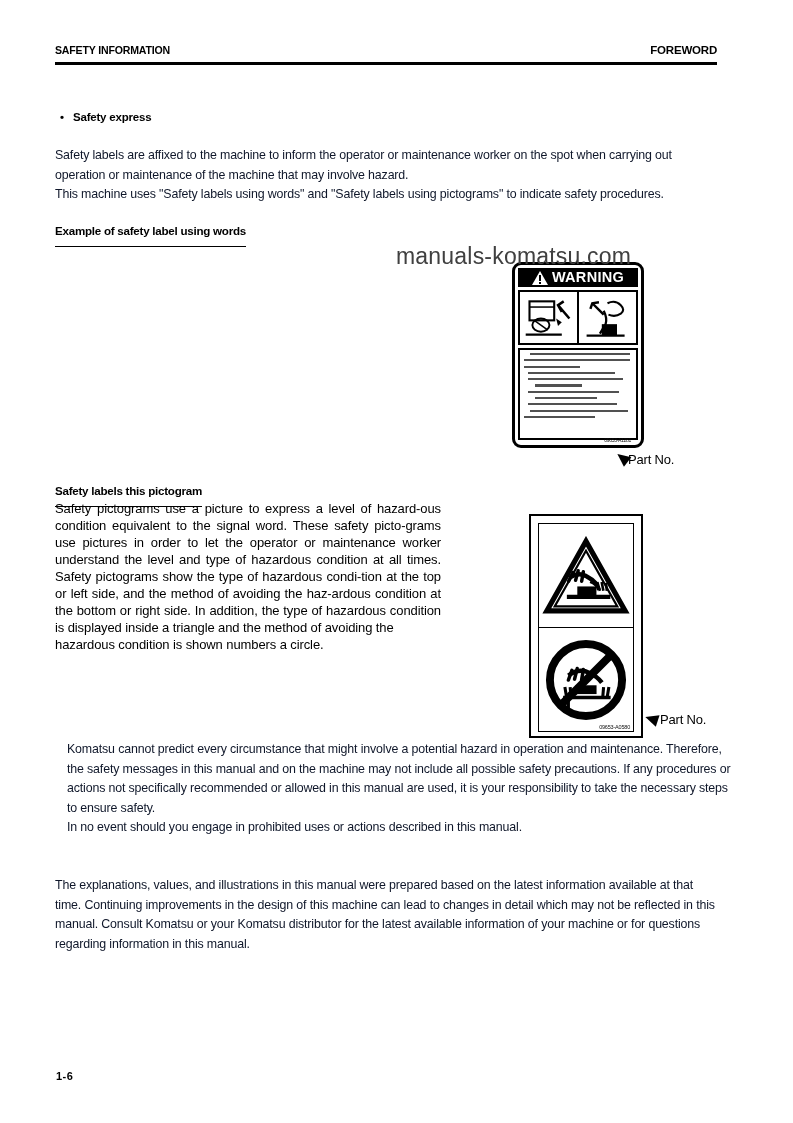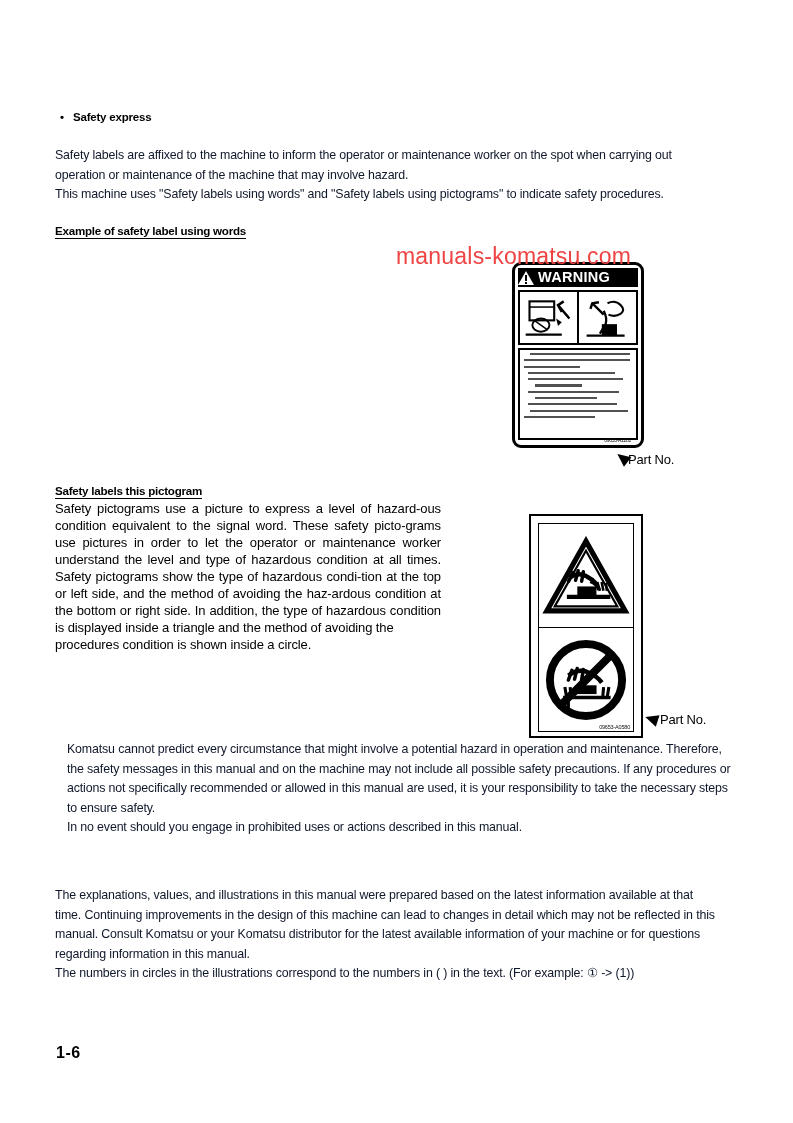--- a/index.html
+++ b/index.html
@@ -71,30 +71,30 @@
   .para {
     position: absolute;
     font-size: 12.4px;
     line-height: 19.5px;
     letter-spacing: -0.15px;
     color: #0f172a;
   }
 
   .p-intro  { left: 55px; top: 146px; width: 665px; }
   .p-body1  { left: 55px; top: 740px; width: 665px; margin-left: 12px; }
-  .p-body2  { left: 55px; top: 876px; width: 665px; margin-top: 10px; }
+  .p-body2  { left: 55px; top: 876px; width: 665px; }
   .p-body3  { left: 55px; top: 964px; width: 665px; }
 
   .sec-head {
     position: absolute;
     font-size: 11.6px;
     font-weight: bold;
     letter-spacing: -0.25px;
     border-bottom: 1.6px solid #000;
-    padding-bottom: 1px;
+    padding-bottom: 9px;
     display: inline-block;
   }
   .h-words { left: 55px; top: 224px; }
   .h-picto { left: 55px; top: 484px; }
 
   .p-picto {
     position: absolute;
     left: 55px;
     top: 500px;
     width: 386px;
@@ -105,21 +105,21 @@
     text-justify: inter-word;
   }
   .p-picto .lastline { text-align: left; }
 
   
   .watermark {
     position: absolute;
     left: 396px;
     top: 243px;
     font-size: 23px;
-    color: #ef4444;
+    color: #404040;
     letter-spacing: 0.2px;
     white-space: nowrap;
     z-index: 5;
   }
 
   
   .warn-label {
     position: absolute;
     left: 512px;
     top: 262px;
@@ -131,21 +131,21 @@
     box-sizing: border-box;
     padding: 3px;
     z-index: 2;
   }
   .warn-bar {
     position: relative;
     height: 19px;
     background: #000;
     display: flex;
     align-items: center;
-    justify-content: flex-start;
+    justify-content: center;
     gap: 4px;
   }
   .warn-bar .wtxt {
     color: #fff;
     font-size: 14.5px;
     font-weight: bold;
     letter-spacing: 0.3px;
     line-height: 1;
   }
   .tri-excl {
@@ -295,31 +295,36 @@
     bottom: 1px;
     font-size: 5.5px;
     letter-spacing: -0.2px;
     color: #111;
   }
 
   
   .footer {
     position: absolute;
     left: 56px;
-    top: 1044px;
-    font-size: 16px;
+    top: 1070px;
+    font-size: 11px;
     font-weight: bold;
     letter-spacing: 0.5px;
   }
 </style>
 </head>
 <body>
 
 <div class="page">
 
+  <div class="header">
+    <div class="header-left">SAFETY INFORMATION</div>
+    <div class="header-right">FOREWORD</div>
+    <div class="header-rule"></div>
+  </div>
 
   <div class="bullet-head">
     <span class="dot">•</span><span>Safety express</span>
   </div>
 
   <div class="para p-intro" style="white-space: pre-line;">Safety labels are affixed to the machine to inform the operator or maintenance worker on the spot when carrying out operation or maintenance of the machine that may involve hazard.
 This machine uses "Safety labels using words" and "Safety labels using pictograms" to indicate safety procedures.</div>
 
   <div class="sec-head h-words">Example of safety label using words</div>
 
@@ -370,21 +375,21 @@
     </div>
     <div class="warn-partno">09653-A1281</div>
   </div>
 
   <div class="arrow arrow-top"></div>
   <div class="partno-cap cap-top">Part No.</div>
 
   <div class="sec-head h-picto">Safety labels this pictogram</div>
   <div class="p-picto">
     <span>Safety pictograms use a picture to express a level of hazard-ous condition equivalent to the signal word. These safety picto-grams use pictures in order to let the operator or maintenance worker understand the level and type of hazardous condition at all times. Safety pictograms show the type of hazardous condi-tion at the top or left side, and the method of avoiding the haz-ardous condition at the bottom or right side. In addition, the type of hazardous condition is displayed inside a triangle and the method of avoiding the</span>
-    <div class="lastline">procedures condition is shown inside a circle.</div>
+    <div class="lastline">hazardous condition is shown numbers a circle.</div>
   </div>
 
   <div class="picto-label">
     <div class="picto-inner">
       <div class="picto-cell top">
         <svg viewBox="0 0 100 92" width="88" height="80" aria-hidden="true">
           <path d="M50 6 L95 86 L5 86 Z" fill="none" stroke="#000" stroke-width="6"></path>
           <path d="M50 17 L86 81 L14 81 Z" fill="none" stroke="#000" stroke-width="2.5"></path>
           <path d="M31 48 q10 -7 19 -2 q8 4 13 10" fill="none" stroke="#000" stroke-width="5"></path>
           <path d="M35 42 L30 52 M41 40 L38 51 M47 41 L45 52" stroke="#000" stroke-width="4" stroke-linecap="round"></path>
@@ -409,17 +414,16 @@
       <div class="picto-partno">09653-A0580</div>
     </div>
   </div>
 
   <div class="arrow arrow-bot"></div>
   <div class="partno-cap cap-bot">Part No.</div>
 
   <div class="para p-body1" style="white-space: pre-line;">Komatsu cannot predict every circumstance that might involve a potential hazard in operation and maintenance. Therefore, the safety messages in this manual and on the machine may not include all possible safety precautions. If any procedures or actions not specifically recommended or allowed in this manual are used, it is your responsibility to take the necessary steps to ensure safety.
 In no event should you engage in prohibited uses or actions described in this manual.</div>
   <div class="para p-body2">The explanations, values, and illustrations in this manual were prepared based on the latest information available at that time.  Continuing  improvements  in the design of this machine can lead to changes in detail which may not be reflected in this manual.  Consult Komatsu or your Komatsu distributor for the latest available information of your machine or for  questions  regarding information in this manual.</div>
-  <div class="para p-body3">The numbers in circles in the illustrations correspond to the numbers in (  ) in the text.  (For example: ① -&gt; (1))</div>
 
   <div class="footer">1-6</div>
 
 </div>
 
 </body></html>

